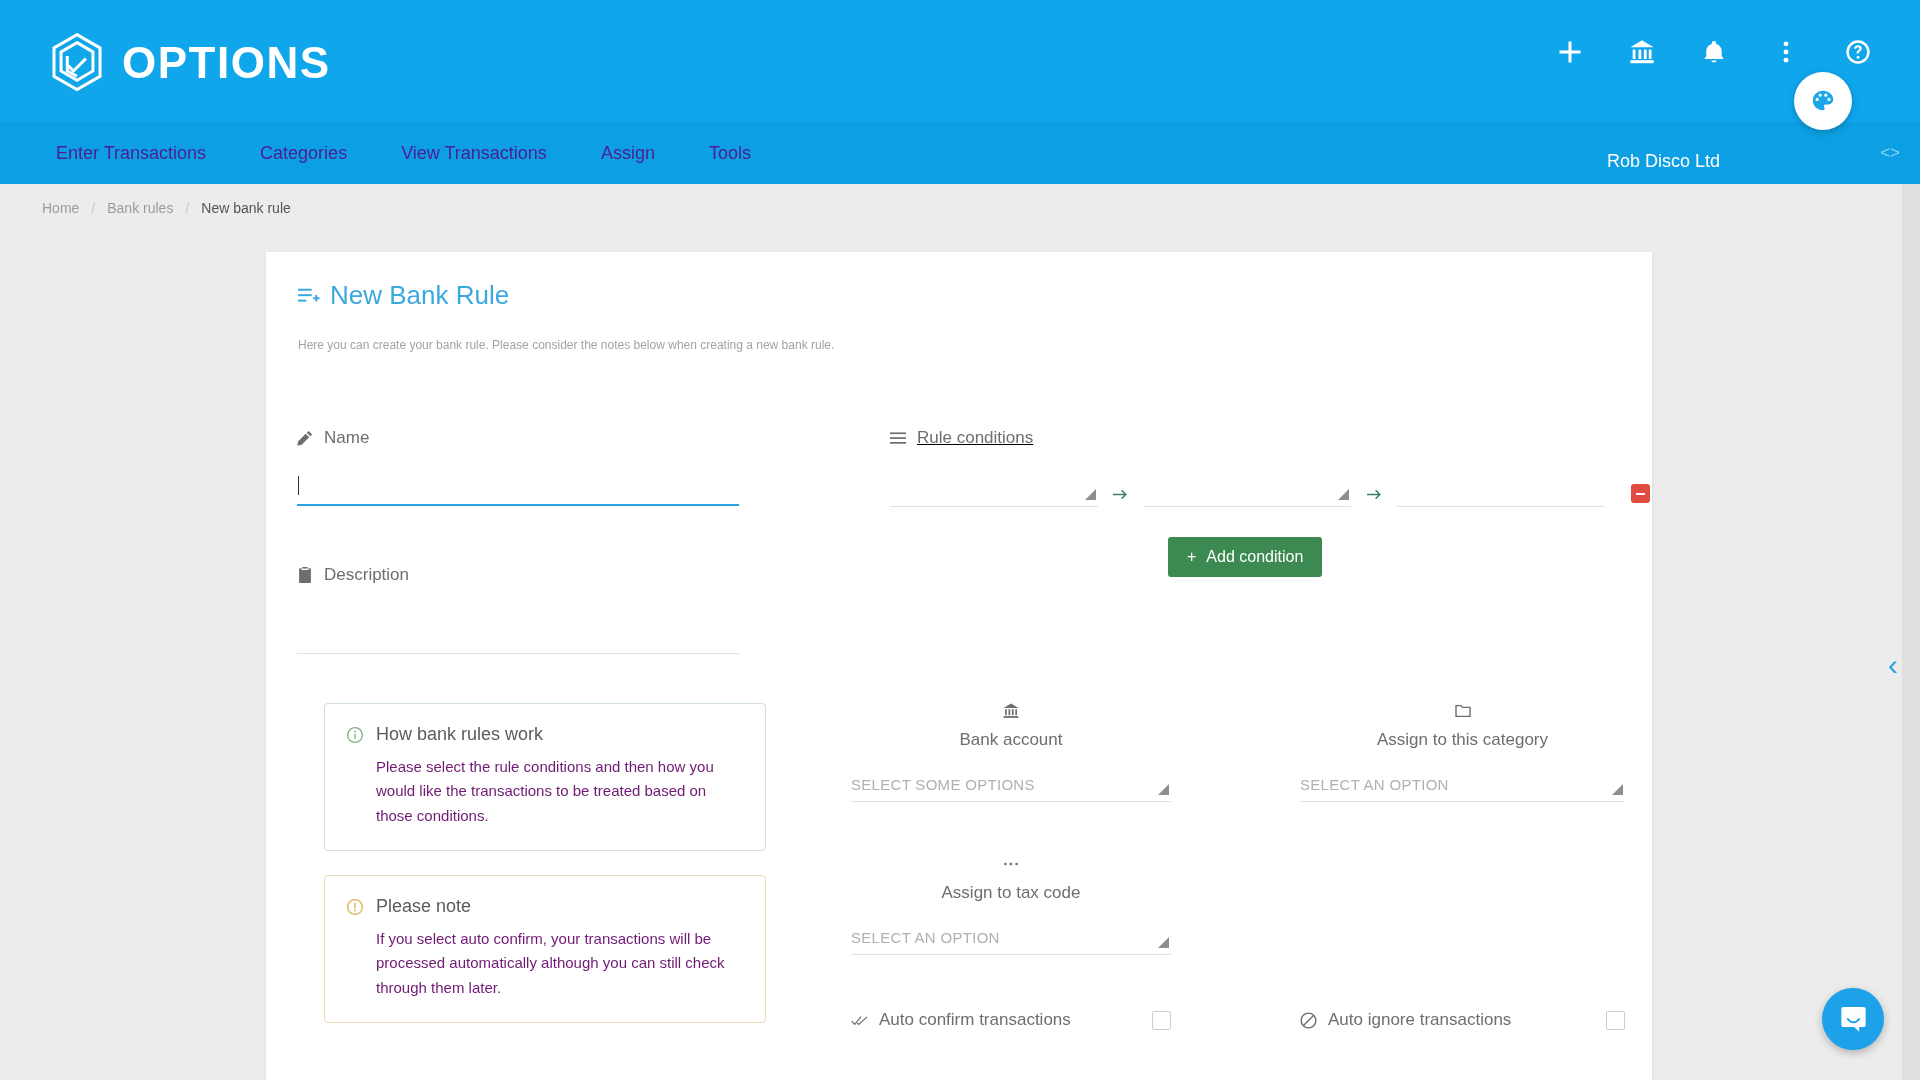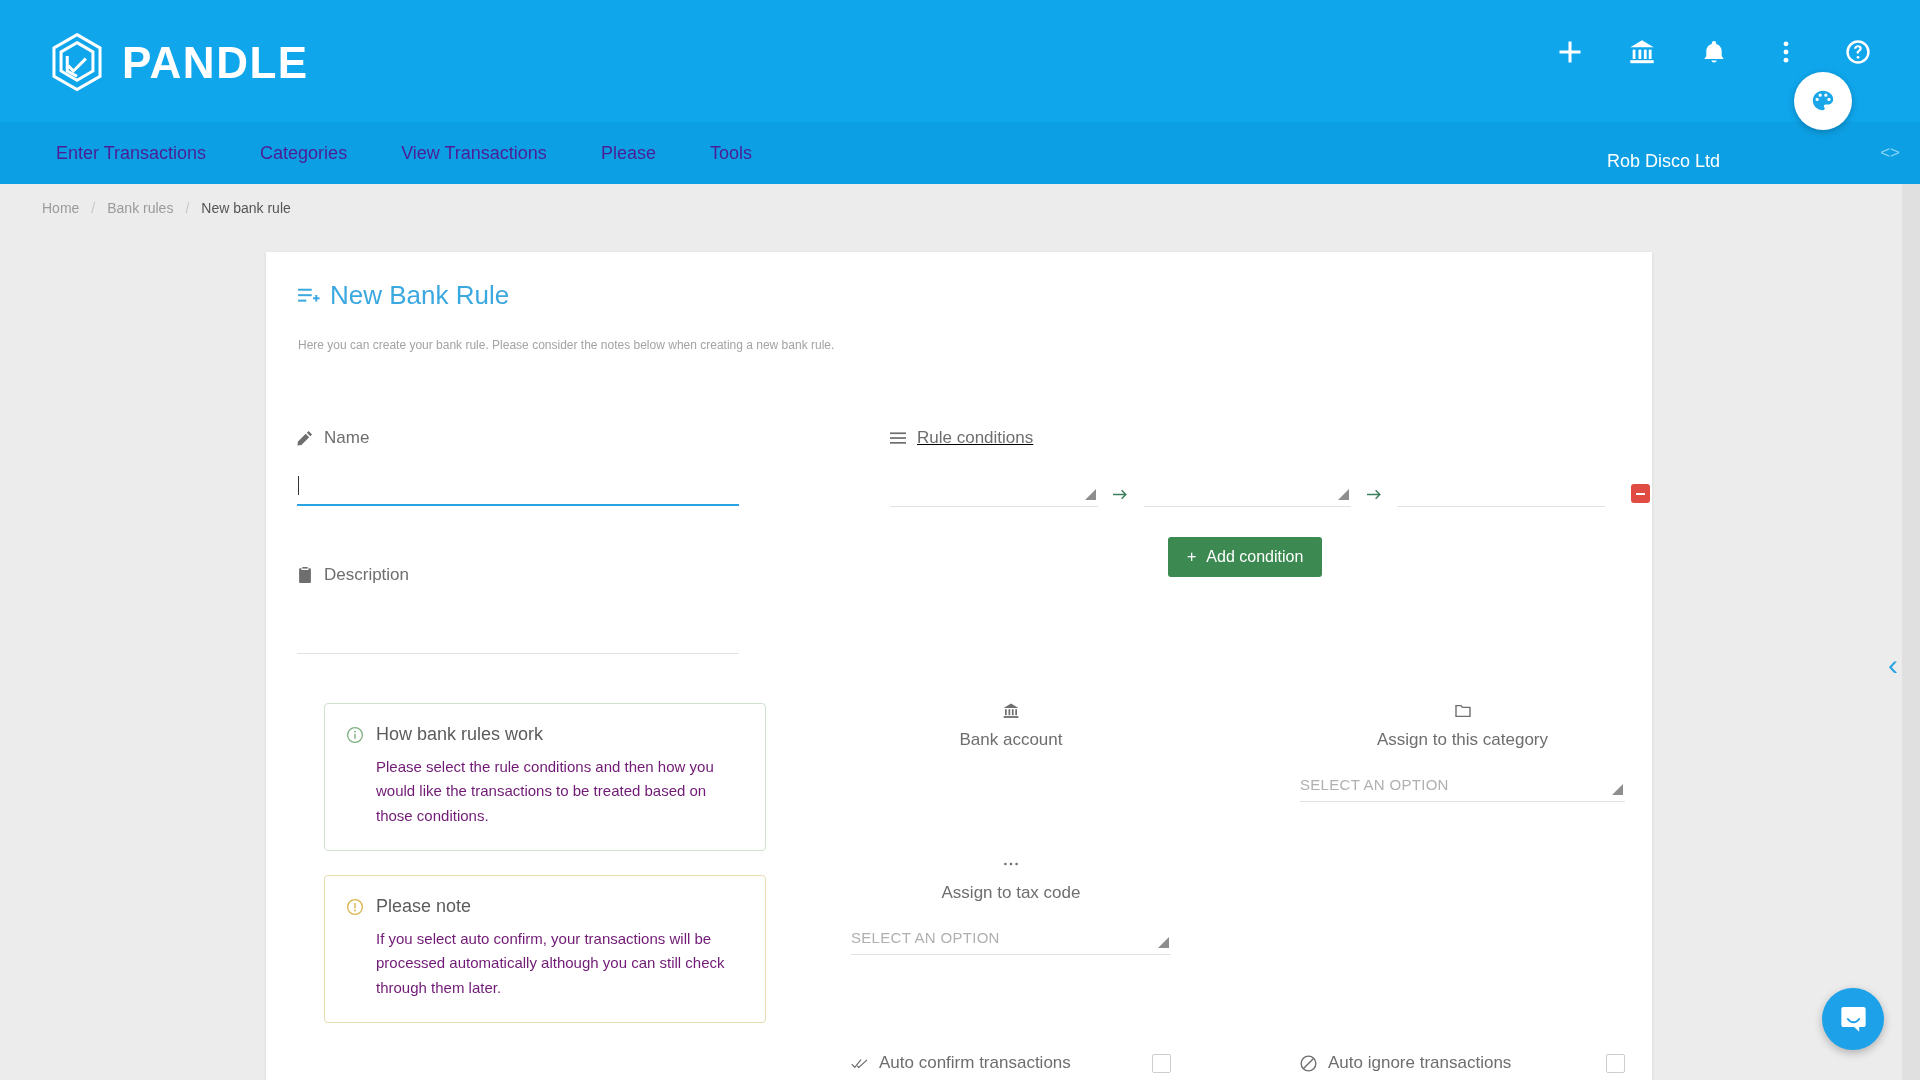--- a/index.html
+++ b/index.html
@@ -190,21 +190,21 @@
   }
   .add-cond .pl { font-size: 16px; line-height: 1; }
 
   .bank-block { position: absolute; left: 851px; top: 703px; width: 320px; }
   .cat-block  { position: absolute; left: 1300px; top: 703px; width: 325px; }
   .tax-block  { position: absolute; left: 851px; top: 856px; width: 320px; }
   .bank-block .flabel, .cat-block .flabel, .tax-block .flabel { margin-bottom: 22px; flex-direction: column; }
 
   .chk-row {
     position: absolute; display: flex; align-items: center;
-    width: 320px; justify-content: space-between; margin-top: 43px;
+    width: 320px; justify-content: space-between;
   }
   .chk-confirm { left: 851px; top: 1010px; }
   .chk-ignore  { left: 1300px; top: 1010px; width: 325px; }
   .chk-label {
     display: flex; align-items: center; gap: 11px;
     font-size: 17px; color: #6e6e6e; white-space: nowrap;
   }
   .chk-label svg { width: 17px; height: 17px; fill: #6e6e6e; flex: none; }
   .chk-box {
     width: 19px; height: 19px; border: 1px solid #cdcdcd; border-radius: 2px;
@@ -237,21 +237,21 @@
 <div class="topbar">
   <div class="logo-wrap">
     <svg class="logo-mark" viewBox="0 0 64 70">
       <g fill="none" stroke="#ffffff" stroke-width="3.4">
         <path d="M32 3 L58 18 L58 50 L32 65 L6 50 L6 18 Z"></path>
         <path d="M32 12 L50 22.5 L50 44 L32 54.5 L14 44 L14 22.5 Z"></path>
         <path d="M21 27 L21 44 L32 50"></path>
       </g>
       <path d="M22 38 L28 44 L42 30" fill="none" stroke="#ffffff" stroke-width="3.4"></path>
     </svg>
-    <span class="logo-text">PANDLE</span>
+    <span class="logo-text">OPTIONS</span>
   </div>
 
   <div class="top-icons">
     <svg class="tic" viewBox="0 0 24 24">
       <rect x="10.7" y="3" width="2.6" height="18"></rect>
         <rect x="3" y="10.7" width="18" height="2.6"></rect>
     </svg>
     <svg class="tic" viewBox="0 0 24 24">
       <path d="M12 2 L22 8 H2 Z"></path>
         <rect x="4" y="10" width="2.4" height="8"></rect>
@@ -275,21 +275,21 @@
       <circle cx="12" cy="16.6" r="1.2"></circle>
     </svg>
   </div>
 </div>
 
 <div class="navbar">
   <div class="nav-items">
     <div class="nav-item">Enter Transactions</div>
     <div class="nav-item">Categories</div>
     <div class="nav-item">View Transactions</div>
-    <div class="nav-item">Please</div>
+    <div class="nav-item">Assign</div>
     <div class="nav-item">Tools</div>
   </div>
   <div class="company-name">Rob Disco Ltd</div>
   <div class="code-icon">&lt;&gt;</div>
 </div>
 
 <div class="palette-btn">
   <svg viewBox="0 0 24 24">
     <path d="M12 2.6C6.8 2.6 2.6 6.6 2.6 11.6c0 5 4.2 9 9.4 9 .9 0 1.6-.7 1.6-1.6 0-.4-.2-.8-.4-1.1-.3-.3-.4-.6-.4-1 0-.9.7-1.6 1.6-1.6h1.9c2.9 0 5.1-2.2 5.1-5 0-4.3-4.4-7.7-9.4-7.7zM6.6 12.1a1.5 1.5 0 110-3 1.5 1.5 0 010 3zm2.8-4a1.5 1.5 0 110-3 1.5 1.5 0 010 3zm5.2 0a1.5 1.5 0 110-3 1.5 1.5 0 010 3zm2.9 4a1.5 1.5 0 110-3 1.5 1.5 0 010 3z"></path>
   </svg>
@@ -420,20 +420,23 @@
     <svg viewBox="0 0 16 16">
       <path d="M8 0.6L15.4 5H0.6z"></path>
       <rect x="2" y="6.2" width="1.7" height="6"></rect>
         <rect x="5.5" y="6.2" width="1.7" height="6"></rect>
       <rect x="8.9" y="6.2" width="1.7" height="6"></rect>
         <rect x="12.3" y="6.2" width="1.7" height="6"></rect>
       <rect x="0.6" y="13.1" width="14.8" height="1.8"></rect>
     </svg>
     <span>Bank account</span>
   </div>
+  <div class="sel">
+    <div class="sel-val">SELECT SOME OPTIONS</div>
+  </div>
 </div>
 
 <div class="cat-block">
   <div class="flabel">
     <svg viewBox="0 0 16 16">
       <path d="M1 2.6h5l1.4 1.8H15v9H1z" fill="none" stroke="#6e6e6e" stroke-width="1.4"></path>
     </svg>
     <span>Assign to this category</span>
   </div>
   <div class="sel">

